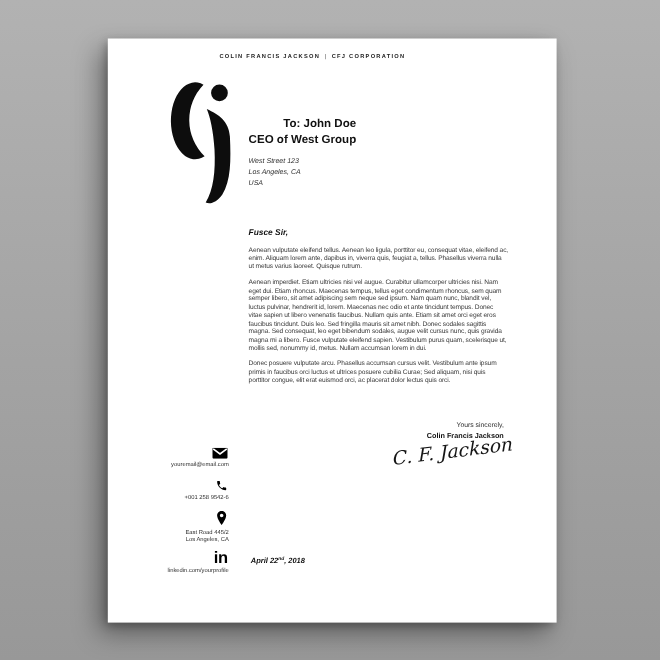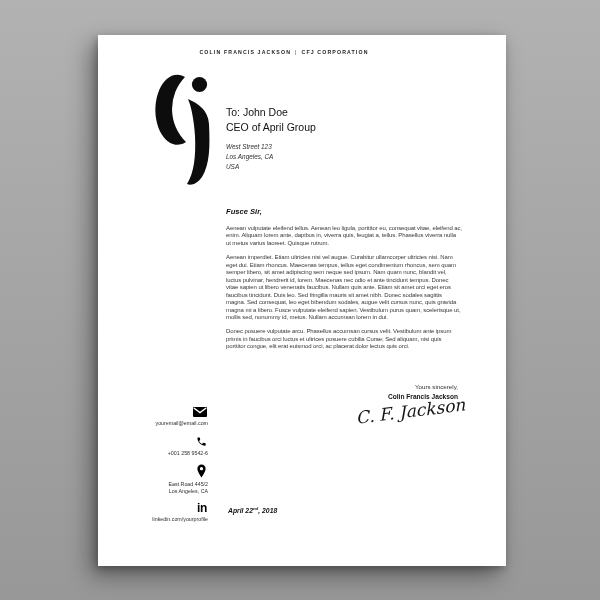--- a/index.html
+++ b/index.html
@@ -15,21 +15,21 @@
     box-shadow:-8px 10px 22px rgba(0,0,0,.38), -2px 3px 8px rgba(0,0,0,.28);
   }
   .abs{position:absolute;}
   .masthead{
     left:0;top:14px;width:372px;text-align:center;
     font-size:5.2px;font-weight:700;letter-spacing:1.15px;color:#222;
   }
   .masthead .sep{margin:0 4px;font-weight:400;color:#444;}
   .logo{left:45px;top:39px;}
   .to-block{left:128px;top:70px;color:#111;}
-  .to-line{font-size:10.5px;font-weight:400;line-height:14.5px;white-space:nowrap;}
+  .to-line{font-size:10.5px;font-weight:700;line-height:14.5px;white-space:nowrap;text-align:right;}
   .addr-block{left:128px;top:107px;color:#2e2e2e;font-style:italic;}
   .addr-line{font-size:6.4px;line-height:9.8px;white-space:nowrap;}
   .salutation{left:128px;top:172px;font-size:7.6px;font-weight:700;font-style:italic;color:#111;}
   .body-col{left:128px;top:190px;width:236px;color:#3a3a3a;}
   .body-col p{
     margin:0 0 7px 0;font-size:6px;line-height:7.45px;letter-spacing:-0.1px;
   }
   .closing{left:128px;top:348px;width:232px;text-align:right;color:#111;}
   .valediction{font-size:6.2px;line-height:8.5px;color:#2e2e2e;}
   .sender-name{font-size:6.6px;font-weight:700;line-height:9px;}
@@ -41,21 +41,21 @@
   .contact-col{left:20px;top:372px;width:90px;}
   .contact-row{position:absolute;right:0;width:90px;text-align:right;}
   .contact-row .ico{display:block;margin:0 1px 3px auto;}
   .contact-line{font-size:5.3px;line-height:7.2px;color:#2e2e2e;white-space:nowrap;}
   .row-email{top:0;}
   .row-phone{top:29px;}
   .row-location{top:57px;}
   .row-linkedin{top:96px;}
   .in-glyph{
     display:block;margin:0 1px 3px auto;width:16px;text-align:right;
-    font-size:12px;font-weight:800;letter-spacing:-0.3px;color:#000;line-height:10px;
+    font-size:15px;font-weight:800;letter-spacing:-0.3px;color:#000;line-height:10px;
   }
   .date-line{
     left:130px;top:472px;font-size:6.8px;font-weight:700;font-style:italic;color:#111;
     white-space:nowrap;
   }
   .date-line sup{font-size:4.4px;vertical-align:super;line-height:0;}
 </style>
 </head>
 <body>
 
@@ -68,21 +68,21 @@
   <div class="abs logo">
     <svg width="70" height="112" viewBox="0 0 70 112">
       <path d="M 42,3 A 22,35 0 1 0 43,68 A 46,46 0 0 1 42,3 Z" fill="#0d0d0d"></path>
       <circle cx="56.5" cy="10.5" r="7.6" fill="#0d0d0d"></circle>
       <path d="M 45,25 C 56,30 65,36 66,50 C 67,72 67,90 59,103 C 54,110 48,112 44,110 C 51,99 53,82 52,62 C 51,45 48,32 45,25 Z" fill="#0d0d0d"></path>
     </svg>
   </div>
 
   <div class="abs to-block">
     <div class="to-line">To: John Doe</div>
-    <div class="to-line">CEO of April Group</div>
+    <div class="to-line">CEO of West Group</div>
   </div>
   <div class="abs addr-block">
     <div class="addr-line">West Street 123</div>
     <div class="addr-line">Los Angeles, CA</div>
     <div class="addr-line">USA</div>
   </div>
 
   <div class="abs salutation">Fusce Sir,</div>
 
   <div class="abs body-col">

